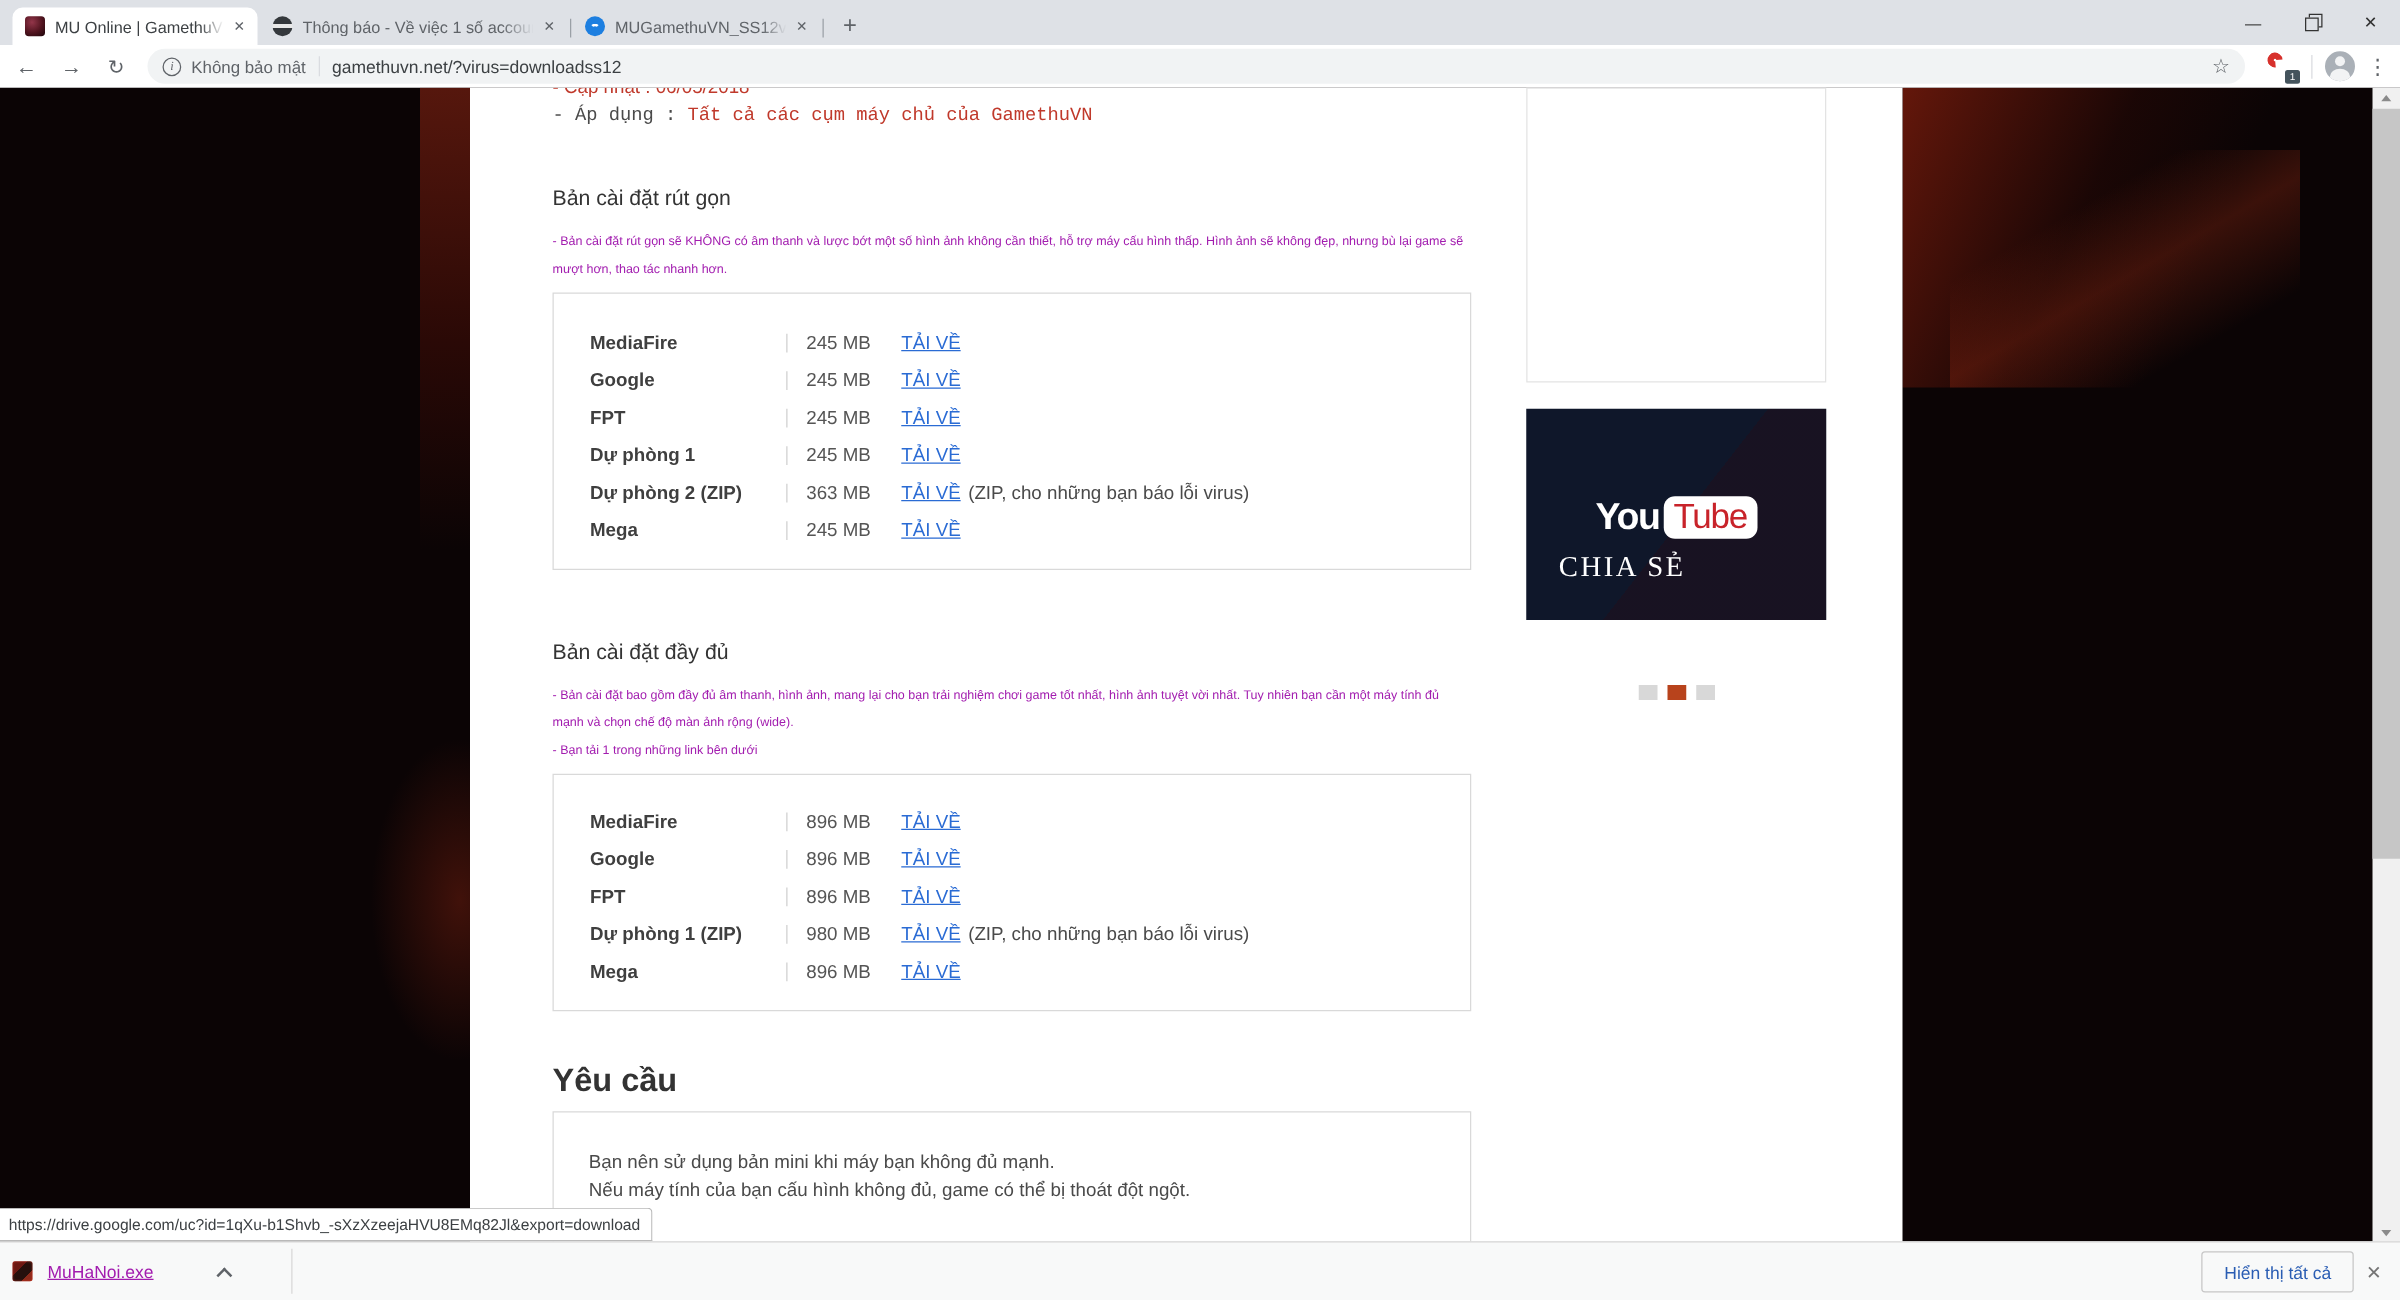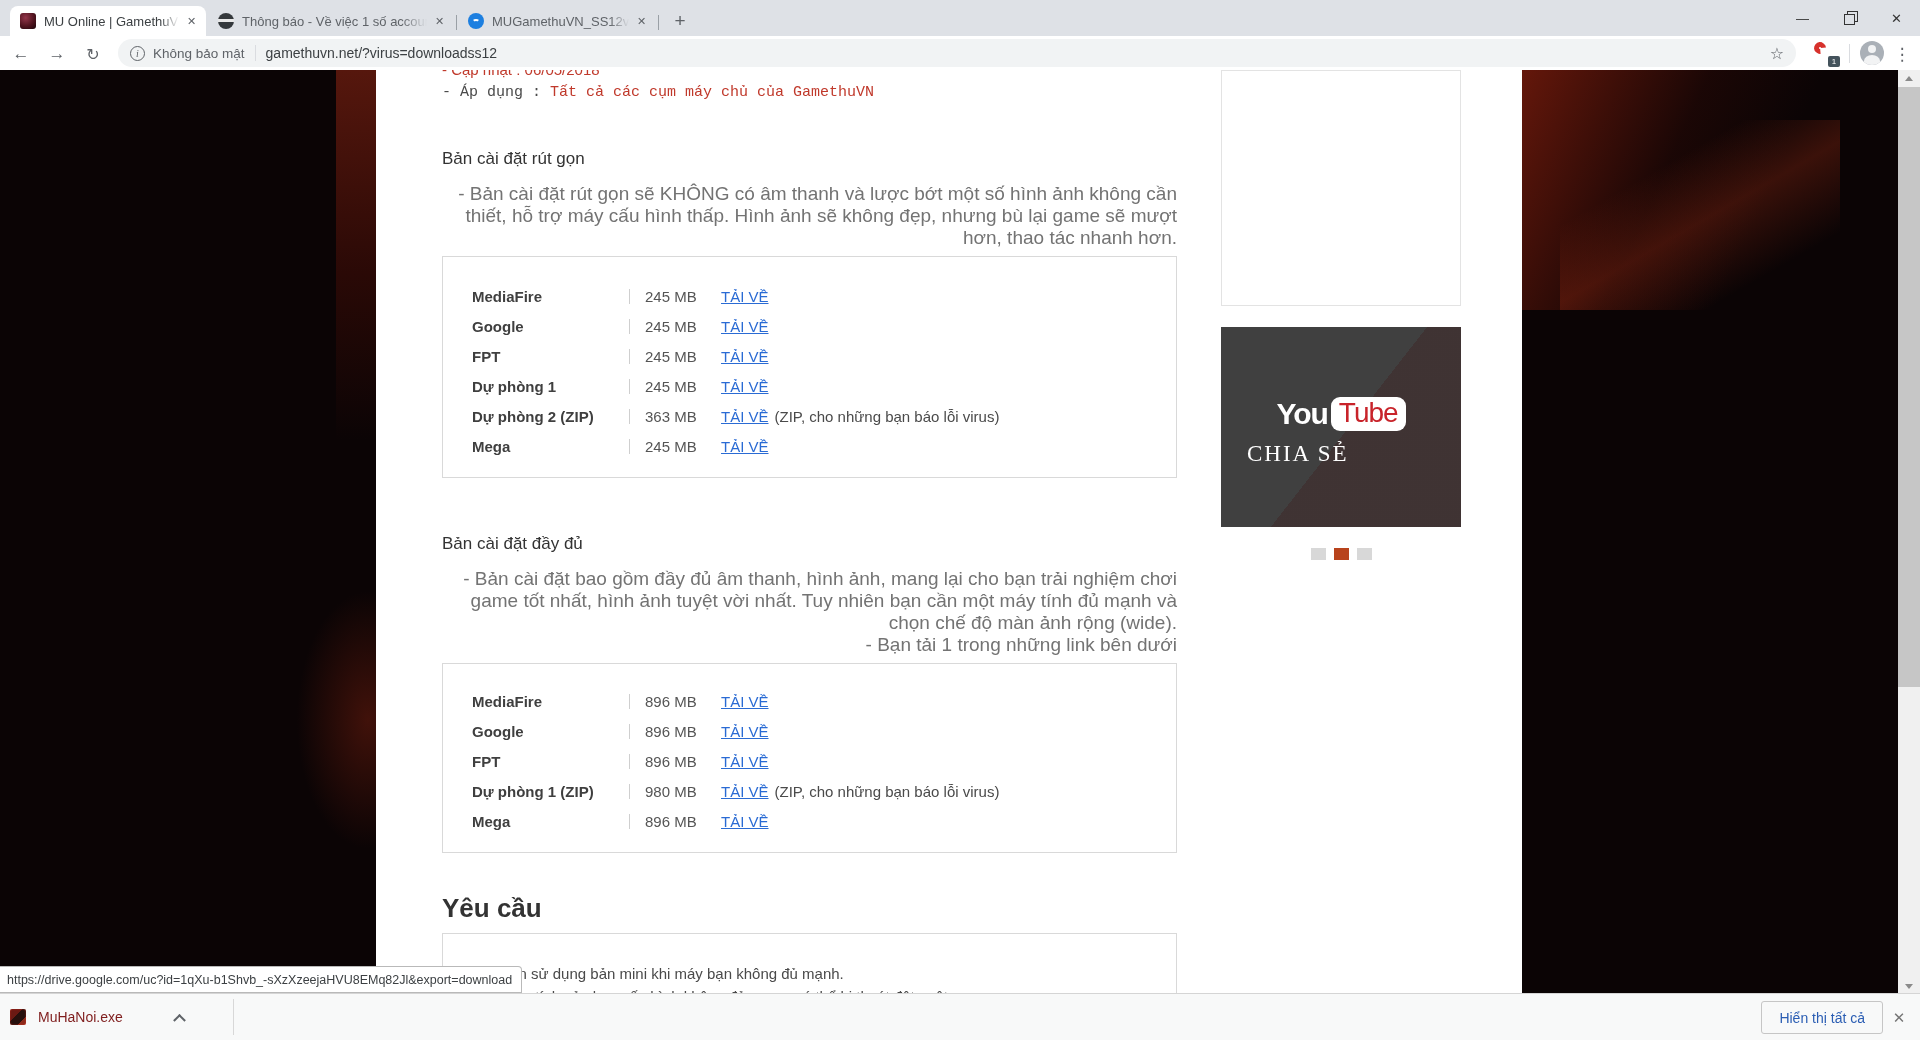--- a/index.html
+++ b/index.html
@@ -68,40 +68,40 @@
   .deco-r1 { left:1522px; top:0; width:310px; height:240px; background:linear-gradient(115deg, rgba(105,24,11,.95), rgba(46,10,6,.45) 45%, transparent 72%); }
   .deco-r2 { left:1560px; top:50px; width:280px; height:190px; background:linear-gradient(150deg, transparent 30%, rgba(160,45,20,.32) 52%, transparent 78%); }
   .content { position:absolute; left:376px; top:0; width:1146px; height:924px; background:#fff; overflow:hidden; }
   .textcol { position:absolute; left:66px; top:0; width:735px; }
 
   .update-line { margin-top:-9px; font-size:15px; line-height:18px; color:#c0392b; }
   .apply-line { margin-top:4px; font-size:15px; line-height:20px; color:#4a4a4a;font-family:Liberation Mono, monospace; }
   .apply-line .red { color:#c0392b; }
   .section-h { margin:46px 0 0; font-size:17px; line-height:20px; font-weight:normal; color:#333; }
   .section-h2 { margin-top:56px; }
-  .para { margin-top:14px; font-size:19px; line-height:22px; color:#737373;text-align:right; }
+  .para { margin-top:14px; font-size:10px; line-height:22px; color:#a21caf; }
   .para.tight { margin-top:0; }
 
   .dtable { margin-top:7px; border:1px solid #d9d9d9; padding:24px 0 16px; background:#fff; }
   .dtable.second { padding:22px 0 16px; }
   .drow { height:30px; display:flex; align-items:center; font-size:15px; }
   .dname { width:157px; margin-left:29px; font-weight:bold; color:#3f3f3f; }
   .dsep { width:1px; height:15px; background:#cfcfcf; }
   .dsize { width:62px; margin-left:15px; color:#555; }
   .dlink { margin-left:14px; color:#2a6bd4; text-decoration:underline; cursor:pointer; }
   .dnote { margin-left:6px; color:#4a4a4a; }
 
   .req-h { margin:40px 0 0; font-size:26px; line-height:30px; font-weight:bold; color:#333; }
   .reqbox { margin-top:10px; border:1px solid #d9d9d9; padding:28px 0 30px 28px; height:150px; }
   .reqline { font-size:15px; line-height:23px; color:#4a4a4a; }
 
   
   .sidebar { position:absolute; left:845px; top:0; width:240px; }
   .adbox { width:240px; height:236px; background:#fff; border:1px solid #e3e3e3; }
-  .ytbanner { position:absolute; top:257px; left:0; width:240px; height:200px; background:#404040; overflow:hidden; cursor:pointer; }
+  .ytbanner { position:absolute; top:257px; left:0; width:240px; height:169px; background:#0f172a; overflow:hidden; cursor:pointer; }
   .yt-shadow { position:absolute; inset:0; background:linear-gradient(128deg, transparent 52%, rgba(60,0,0,.20) 52%); }
   .yt-logo { position:absolute; top:70px; left:0; width:100%; display:flex; align-items:center; justify-content:center; gap:3px; }
   .yt-you { color:#fff; font-weight:bold; font-size:30px; letter-spacing:-1px; }
   .yt-tube { background:#fff; color:#c8232a; font-weight:normal; font-size:28px; line-height:26px; padding:3px 8px 5px; border-radius:9px; letter-spacing:-1px; }
   .yt-caption { position:absolute; top:114px; left:26px; font-family:"Liberation Serif","DejaVu Serif",serif;
     font-size:23px; color:#fff; letter-spacing:2px; }
   .dots { position:absolute; top:478px; left:0; width:240px; display:flex; justify-content:center; gap:8px; }
   .dot { width:15px; height:12px; background:#d8d8d8; cursor:pointer; }
   .dot.active { background:#b8431c; }
 
@@ -117,21 +117,21 @@
   .status-bubble { position:absolute; left:0; top:966px; height:27px; background:#fff; border:1px solid #b9b9b9; border-left:none;
     border-radius:0 4px 0 0; display:flex; align-items:center; padding:0 9px 0 7px; z-index:40; }
   .status-url { font-size:12.5px; color:#3c4043; white-space:nowrap; }
 
   
   .shelf { position:absolute; left:0; bottom:0; width:1920px; height:47px; background:#f8f9f9; border-top:1px solid #d5d5d5; z-index:45; }
   .dl-item { position:absolute; left:10px; top:7px; height:32px; display:flex; align-items:center; cursor:pointer; }
   .file-ic { width:16px; height:16px; border-radius:2px; flex:none;
     background:linear-gradient(135deg,#6b1913 0 38%,#26100d 38% 72%,#8c2a1b 72%);
     box-shadow:inset 0 0 2px rgba(255,60,40,.6); }
-  .dl-name { margin-left:12px; font-size:14px; color:#7f1d1d; }
+  .dl-name { margin-left:12px; font-size:14px; color:#a21caf;text-decoration:underline; }
   .dl-chevron { width:9px; height:9px; border-left:2px solid #5f6368; border-top:2px solid #5f6368;
     transform:rotate(45deg) translate(2px,2px); margin-left:52px; }
   .item-sep { position:absolute; left:233px; top:5px; bottom:5px; width:1px; background:#d8d8d8; }
   .show-all { position:absolute; right:37px; top:7px; height:33px; padding:0 17px; border:1px solid #c6c6c6; border-radius:3px;
     background:transparent; display:flex; align-items:center; font-size:14px; color:#2a5db3; cursor:pointer; }
   .shelf-close { position:absolute; right:10px; top:13px; width:22px; height:22px; display:flex; align-items:center; justify-content:center;
     font-size:15px; color:#757575; cursor:pointer; }
 </style>
 </head>
 <body>

